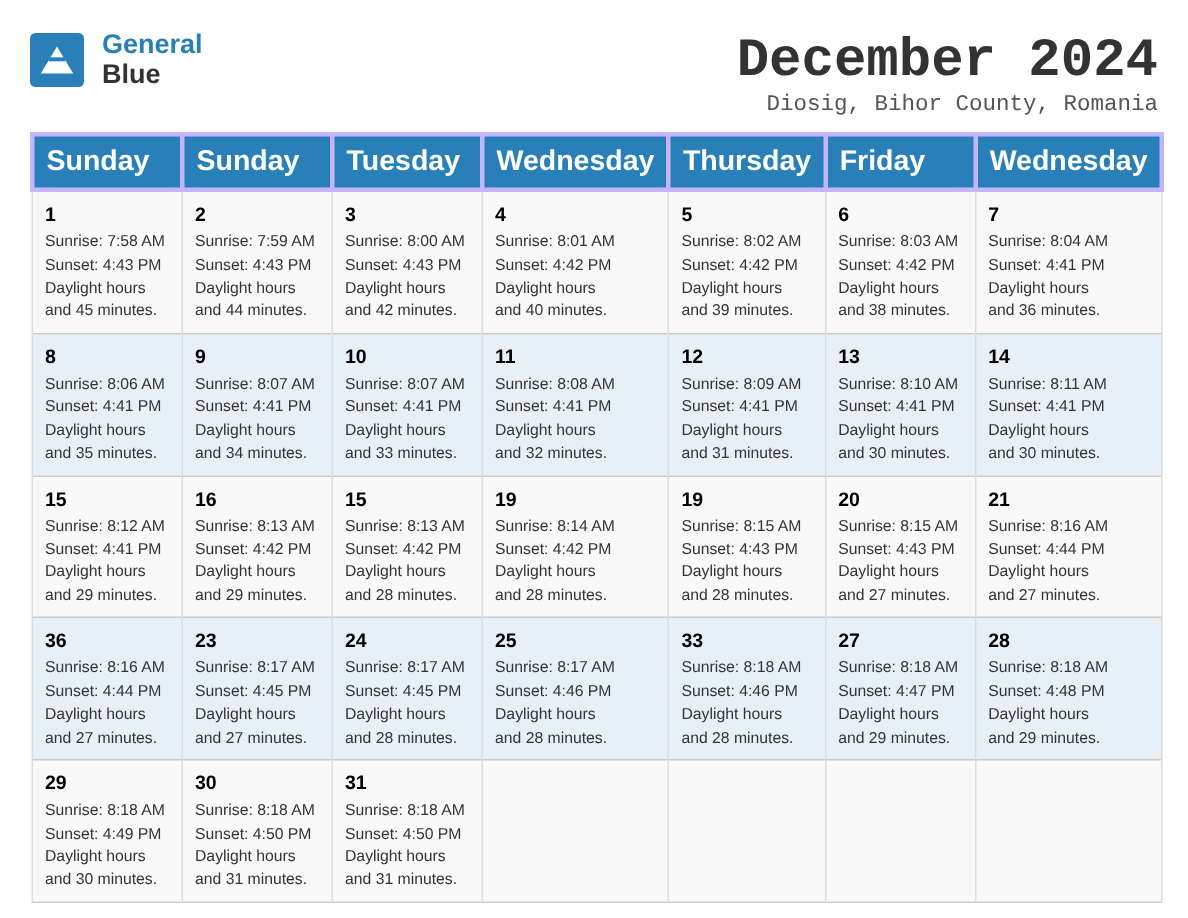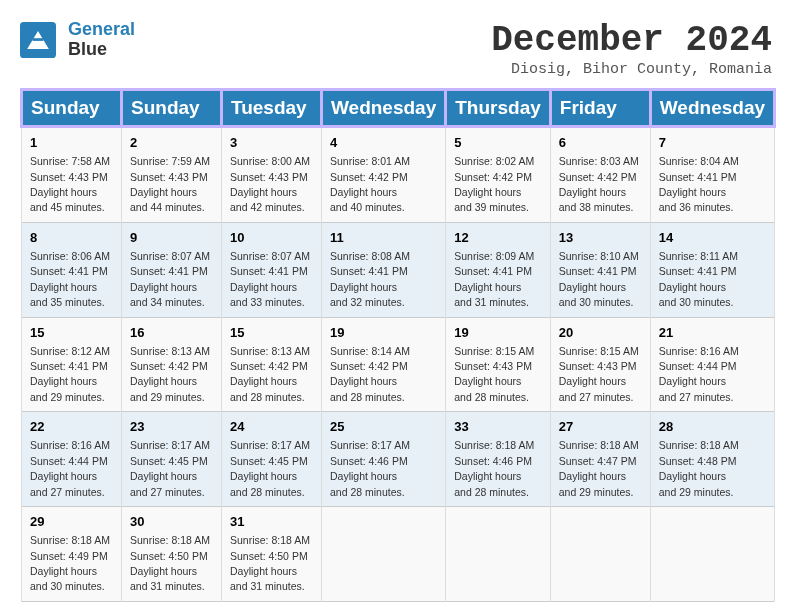--- a/index.html
+++ b/index.html
@@ -147,21 +147,21 @@
       <tr>
         <td><span class="day-num">15</span><span class="day-info">Sunrise: 8:12 AM<br>Sunset: 4:41 PM<br>Daylight hours<br>and 29 minutes.</span></td>
         <td><span class="day-num">16</span><span class="day-info">Sunrise: 8:13 AM<br>Sunset: 4:42 PM<br>Daylight hours<br>and 29 minutes.</span></td>
         <td><span class="day-num">15</span><span class="day-info">Sunrise: 8:13 AM<br>Sunset: 4:42 PM<br>Daylight hours<br>and 28 minutes.</span></td>
         <td><span class="day-num">19</span><span class="day-info">Sunrise: 8:14 AM<br>Sunset: 4:42 PM<br>Daylight hours<br>and 28 minutes.</span></td>
         <td><span class="day-num">19</span><span class="day-info">Sunrise: 8:15 AM<br>Sunset: 4:43 PM<br>Daylight hours<br>and 28 minutes.</span></td>
         <td><span class="day-num">20</span><span class="day-info">Sunrise: 8:15 AM<br>Sunset: 4:43 PM<br>Daylight hours<br>and 27 minutes.</span></td>
         <td><span class="day-num">21</span><span class="day-info">Sunrise: 8:16 AM<br>Sunset: 4:44 PM<br>Daylight hours<br>and 27 minutes.</span></td>
       </tr>
       <tr>
-        <td><span class="day-num">22</span><span class="day-info">Sunrise: 8:16 AM<br>Sunset: 4:44 PM<br>Daylight hours<br>and 27 minutes.</span></td>
+        <td><span class="day-num">36</span><span class="day-info">Sunrise: 8:16 AM<br>Sunset: 4:44 PM<br>Daylight hours<br>and 27 minutes.</span></td>
         <td><span class="day-num">23</span><span class="day-info">Sunrise: 8:17 AM<br>Sunset: 4:45 PM<br>Daylight hours<br>and 27 minutes.</span></td>
         <td><span class="day-num">24</span><span class="day-info">Sunrise: 8:17 AM<br>Sunset: 4:45 PM<br>Daylight hours<br>and 28 minutes.</span></td>
         <td><span class="day-num">25</span><span class="day-info">Sunrise: 8:17 AM<br>Sunset: 4:46 PM<br>Daylight hours<br>and 28 minutes.</span></td>
         <td><span class="day-num">33</span><span class="day-info">Sunrise: 8:18 AM<br>Sunset: 4:46 PM<br>Daylight hours<br>and 28 minutes.</span></td>
         <td><span class="day-num">27</span><span class="day-info">Sunrise: 8:18 AM<br>Sunset: 4:47 PM<br>Daylight hours<br>and 29 minutes.</span></td>
         <td><span class="day-num">28</span><span class="day-info">Sunrise: 8:18 AM<br>Sunset: 4:48 PM<br>Daylight hours<br>and 29 minutes.</span></td>
       </tr>
       <tr>
         <td><span class="day-num">29</span><span class="day-info">Sunrise: 8:18 AM<br>Sunset: 4:49 PM<br>Daylight hours<br>and 30 minutes.</span></td>
         <td><span class="day-num">30</span><span class="day-info">Sunrise: 8:18 AM<br>Sunset: 4:50 PM<br>Daylight hours<br>and 31 minutes.</span></td>

